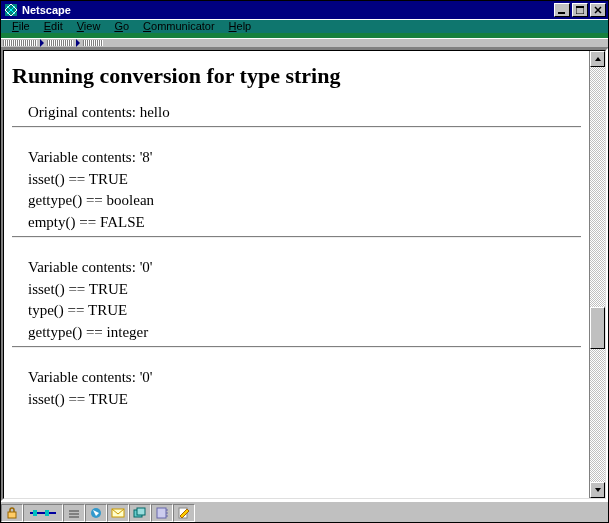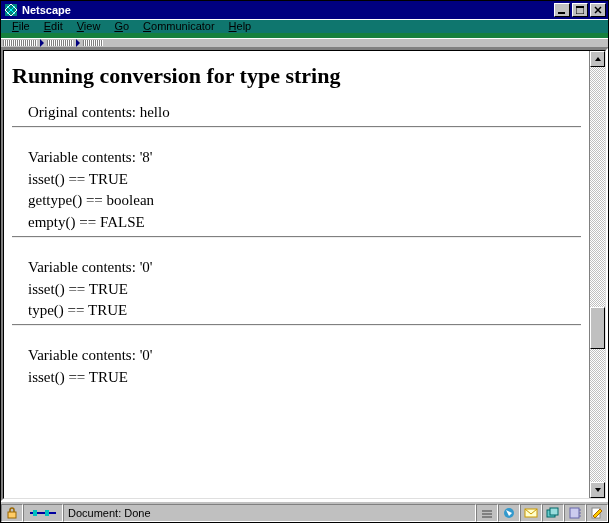--- a/index.html
+++ b/index.html
@@ -222,20 +222,21 @@
       <div class="gap"></div>
       <p>Variable contents: '8'</p>
       <p>isset() == TRUE</p>
       <p>gettype() == boolean</p>
       <p>empty() == FALSE</p>
       <hr>
       <div class="gap"></div>
       <p>Variable contents: '0'</p>
       <p>isset() == TRUE</p>
       <p>type() == TRUE</p>
+      <p>gettype() == integer</p>
       <hr>
       <div class="gap"></div>
       <p>Variable contents: '0'</p>
       <p>isset() == TRUE</p>
     </div>
     <div class="scrollbar">
       <div class="sbtn">
         <svg width="8" height="8" viewBox="0 0 8 8">
             <path d="M4 2 L7 6 L1 6 Z" fill="#000"></path>
           </svg>
@@ -259,21 +260,20 @@
         <path d="M5 6 V4 a2 2 0 0 1 4 0 V6" fill="none" stroke="#996600" stroke-width="1.5"></path>
       </svg>
   </div>
   <div class="cell small" style="width:40px">
     <svg width="30" height="12" viewBox="0 0 30 12">
       <line x1="2" y1="6" x2="28" y2="6" stroke="#0000a0" stroke-width="2"></line>
       <rect x="5" y="3" width="4" height="6" fill="#00c0c0"></rect>
       <rect x="17" y="3" width="4" height="6" fill="#00c0c0"></rect>
     </svg>
   </div>
-  <div class="cell status">Document: Done</div>
   <div class="right-group">
     <div class="cell small">
       <svg width="12" height="12" viewBox="0 0 12 12">
           <rect x="1" y="3" width="10" height="2" fill="#808080"></rect>
           <rect x="1" y="6" width="10" height="2" fill="#808080"></rect>
           <rect x="1" y="9" width="10" height="2" fill="#808080"></rect>
         </svg>
     </div>
     <div class="cell small">
       <svg width="14" height="14" viewBox="0 0 14 14">

